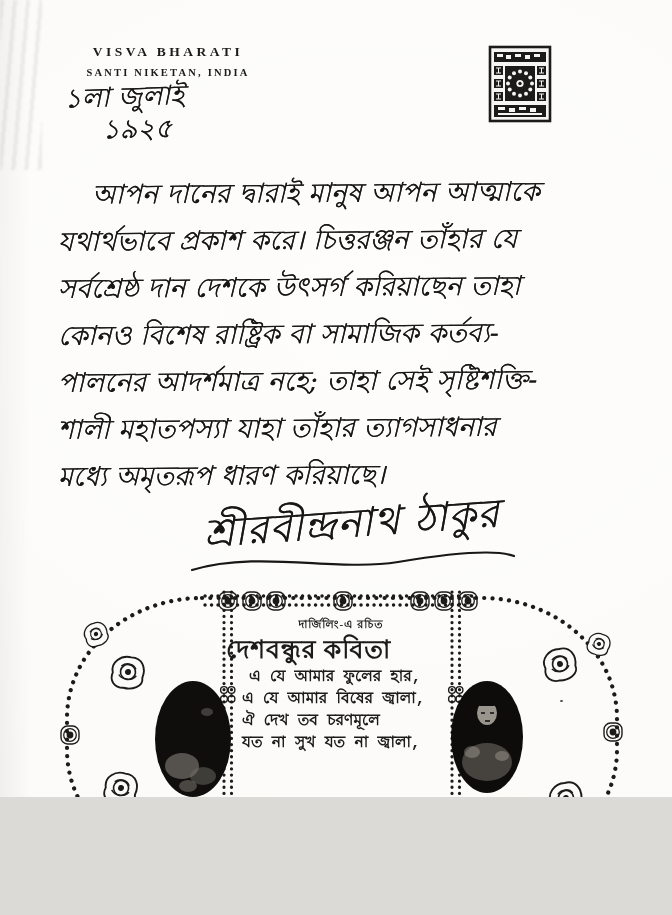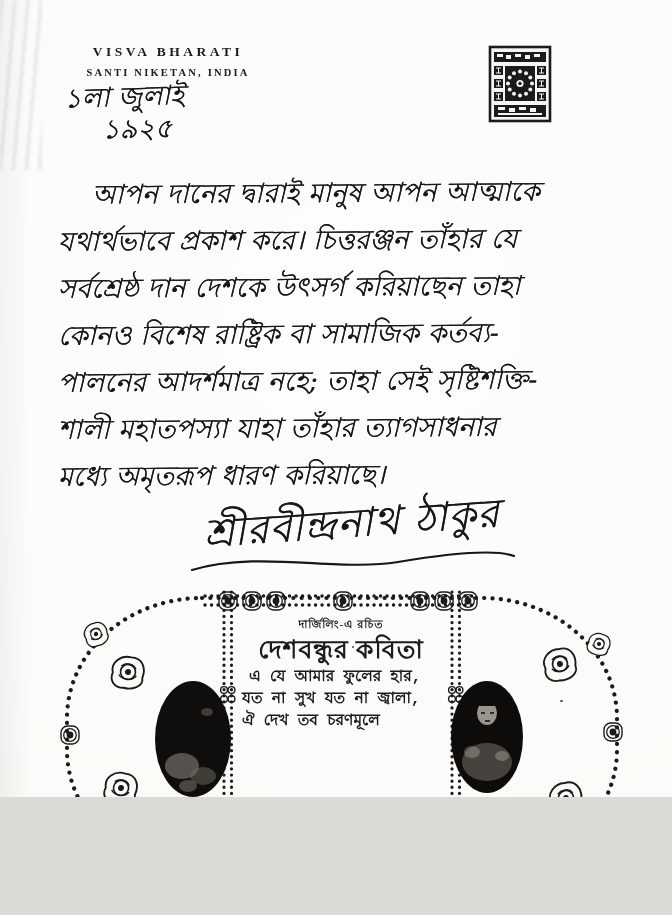--- a/index.html
+++ b/index.html
@@ -47,21 +47,21 @@
   .sig-flourish{position:absolute;left:188px;top:548px;}
 
   
   .memorial{position:absolute;left:0;top:580px;width:672px;height:335px;}
   .memorial svg.frame{position:absolute;left:0;top:0;}
   .mem-caption{
     position:absolute;left:236px;top:36px;width:210px;text-align:center;
     font-size:11px;font-weight:bold;letter-spacing:1px;
   }
   .mem-title{
-    position:absolute;left:226px;top:50px;width:230px;text-align:center;
+    position:absolute;left:226px;top:50px;width:230px;text-align:left;
     font-size:25px;font-weight:bold;letter-spacing:1px;
   }
   .poem{position:absolute;left:242px;top:86px;width:210px;}
   .poem-line{font-size:15.5px;font-weight:bold;line-height:22px;white-space:nowrap;font-family:Liberation Mono, monospace;}
   .poem-line.indent{padding-left:7px;}
 </style>
 </head>
 <body>
 
 <div id="page">
@@ -227,18 +227,19 @@
         <ellipse cx="487" cy="182" rx="25" ry="19" fill="#8b867d" opacity=".45"></ellipse>
         <ellipse cx="472" cy="172" rx="8" ry="6" fill="#b3ada3" opacity=".4"></ellipse>
         <ellipse cx="502" cy="176" rx="7" ry="5" fill="#b3ada3" opacity=".4"></ellipse>
       </g>
     </svg>
 
     <div class="mem-caption">দার্জিলিং-এ রচিত</div>
     <div class="mem-title">দেশবন্ধুর কবিতা</div>
     <div class="poem">
       <div class="poem-line indent">এ যে আমার ফুলের হার,</div>
+      <div class="poem-line">এ যে আমার বিষের জ্বালা,</div>
+      <div class="poem-line">ঐ দেখ তব চরণমূলে</div>
       <div class="poem-line">যত না সুখ যত না জ্বালা,</div>
-      <div class="poem-line">ঐ দেখ তব চরণমূলে</div>
     </div>
   </div>
 
 </div>
 
 </body></html>

